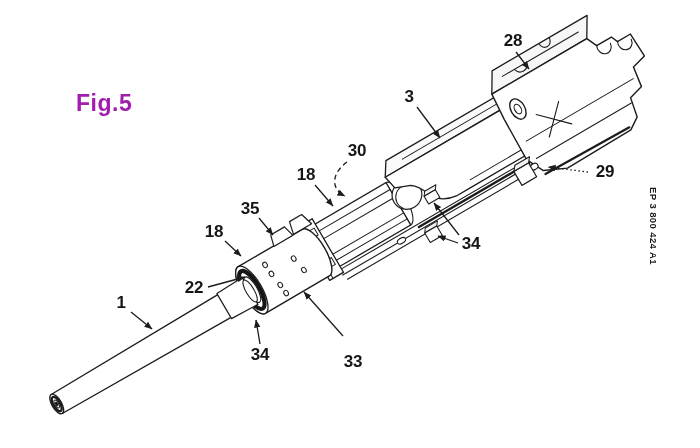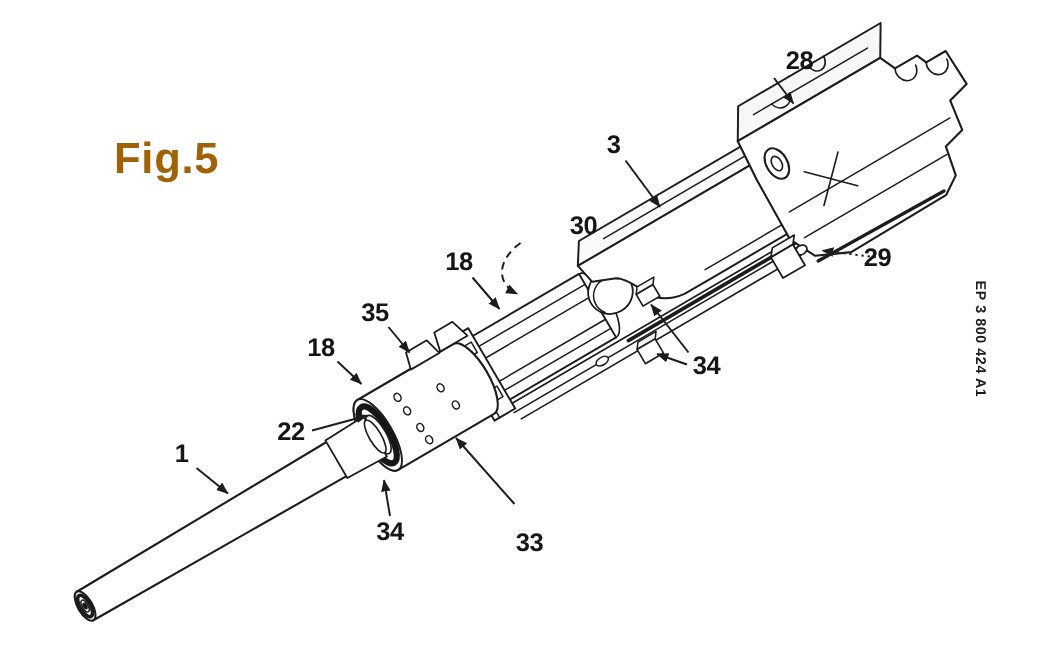--- a/index.html
+++ b/index.html
@@ -3,21 +3,21 @@
 <meta charset="utf-8">
 <style>
   html,body { margin:0; padding:0; background:#ffffff; }
   .stage {
     position:relative; width:700px; height:448px; overflow:hidden;
     background:#ffffff; font-family:"Liberation Sans", sans-serif;
   }
   .stage svg { position:absolute; left:0; top:0; }
   .fig-label {
     position:absolute; left:76px; top:90px;
-    font-size:29px; font-weight:bold; color:#a16207; letter-spacing:0.5px;
+    font-size:23px; font-weight:bold; color:#a21caf; letter-spacing:0.5px;
   }
   .ref {
     position:absolute; transform:translate(-50%,-50%);
     font-size:17px; font-weight:bold; color:#161616; letter-spacing:-0.3px;
     white-space:nowrap;
   }
   .patent-number {
     position:absolute; left:653px; top:226px;
     transform:translate(-50%,-50%) rotate(90deg);
     font-size:9.5px; font-weight:bold; color:#1a1a1a;
@@ -149,20 +149,20 @@
 
   <div class="fig-label">Fig.5</div>
 
   <div class="ref" style="left:121px; top:303px;">1</div>
   <div class="ref" style="left:194px; top:288px;">22</div>
   <div class="ref" style="left:260px; top:355px;">34</div>
   <div class="ref" style="left:214px; top:232px;">18</div>
   <div class="ref" style="left:250px; top:209px;">35</div>
   <div class="ref" style="left:353px; top:346px;margin-top:16px;">33</div>
   <div class="ref" style="left:306px; top:175px;">18</div>
-  <div class="ref" style="left:357px; top:151px;margin-left:32px;">30</div>
+  <div class="ref" style="left:357px; top:151px;">30</div>
   <div class="ref" style="left:409px; top:97px;">3</div>
   <div class="ref" style="left:471px; top:244px;">34</div>
-  <div class="ref" style="left:585px; top:172px;text-align:right;">29</div>
-  <div class="ref" style="left:513px; top:41px;margin-left:20px;">28</div>
+  <div class="ref" style="left:605px; top:172px;text-align:right;">29</div>
+  <div class="ref" style="left:513px; top:41px;">28</div>
 
   <div class="patent-number">EP 3 800 424 A1</div>
 </div>
 
 </body></html>

